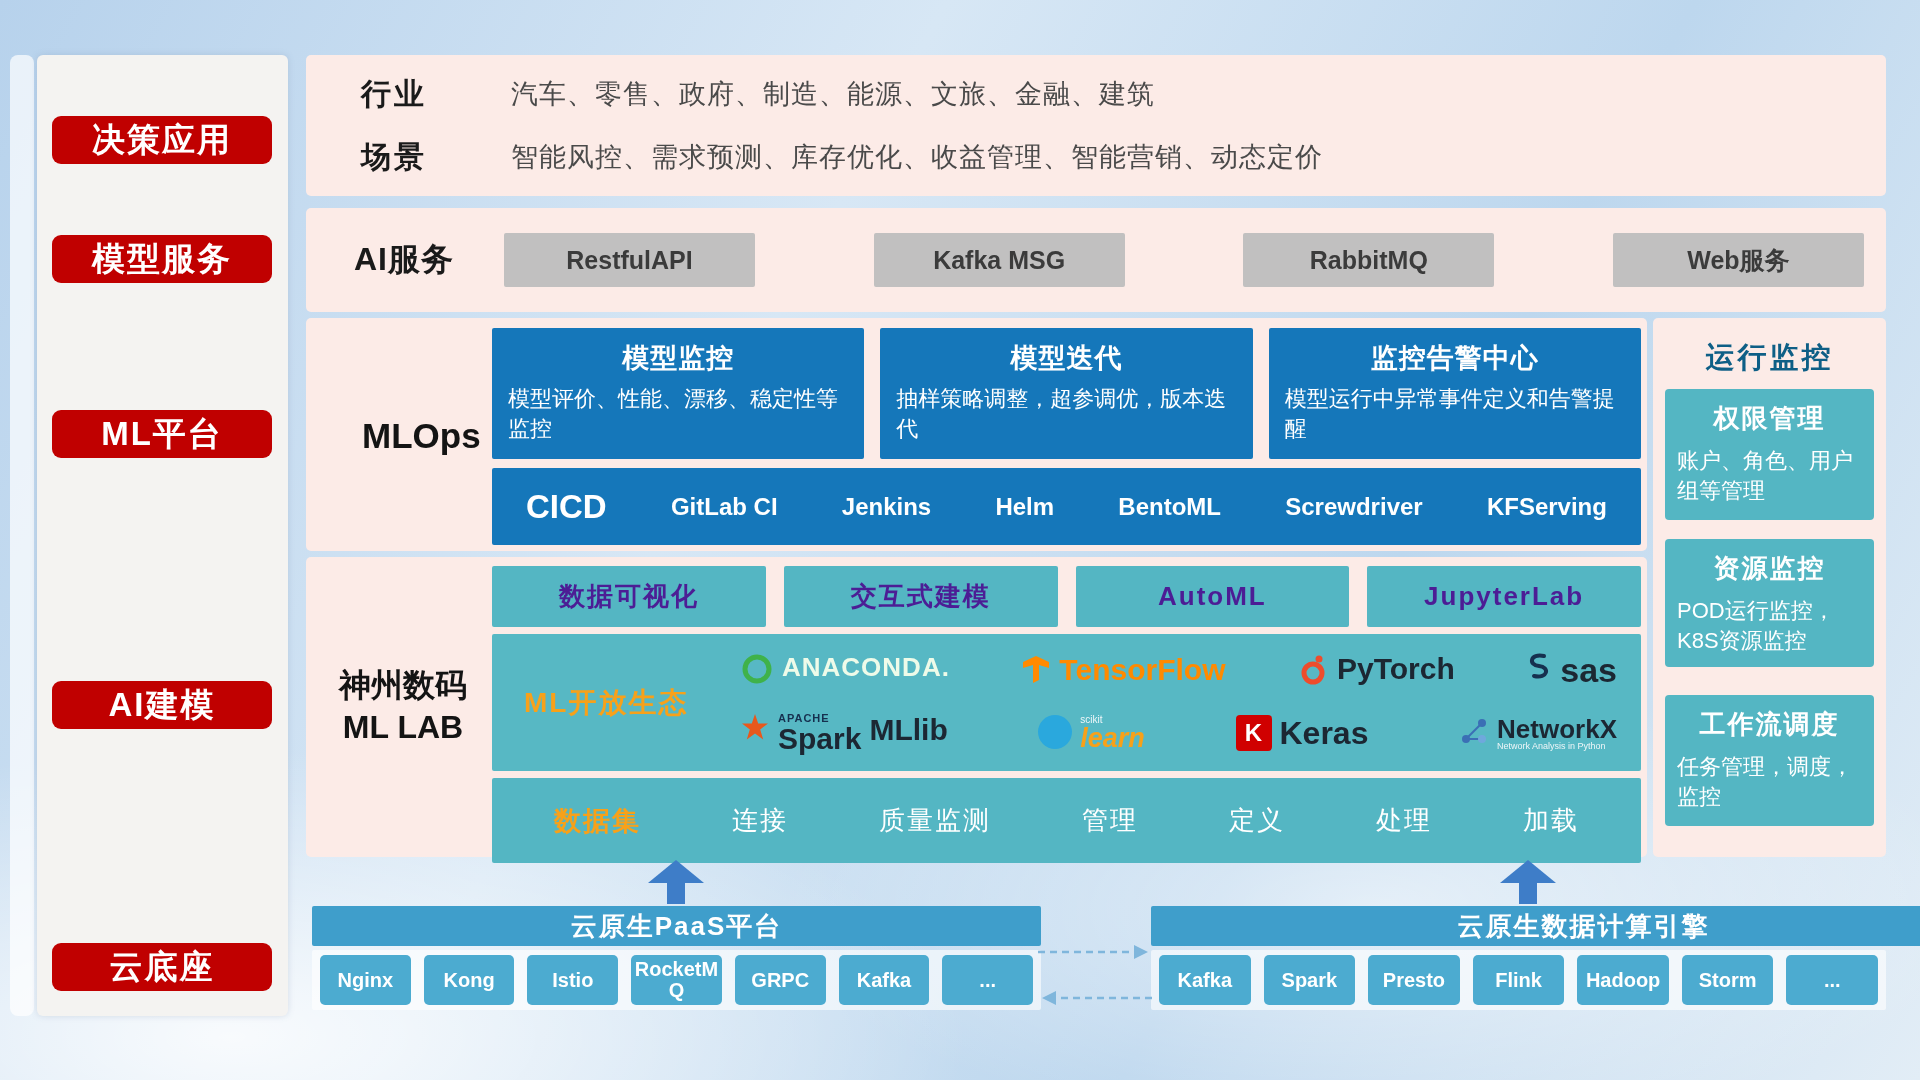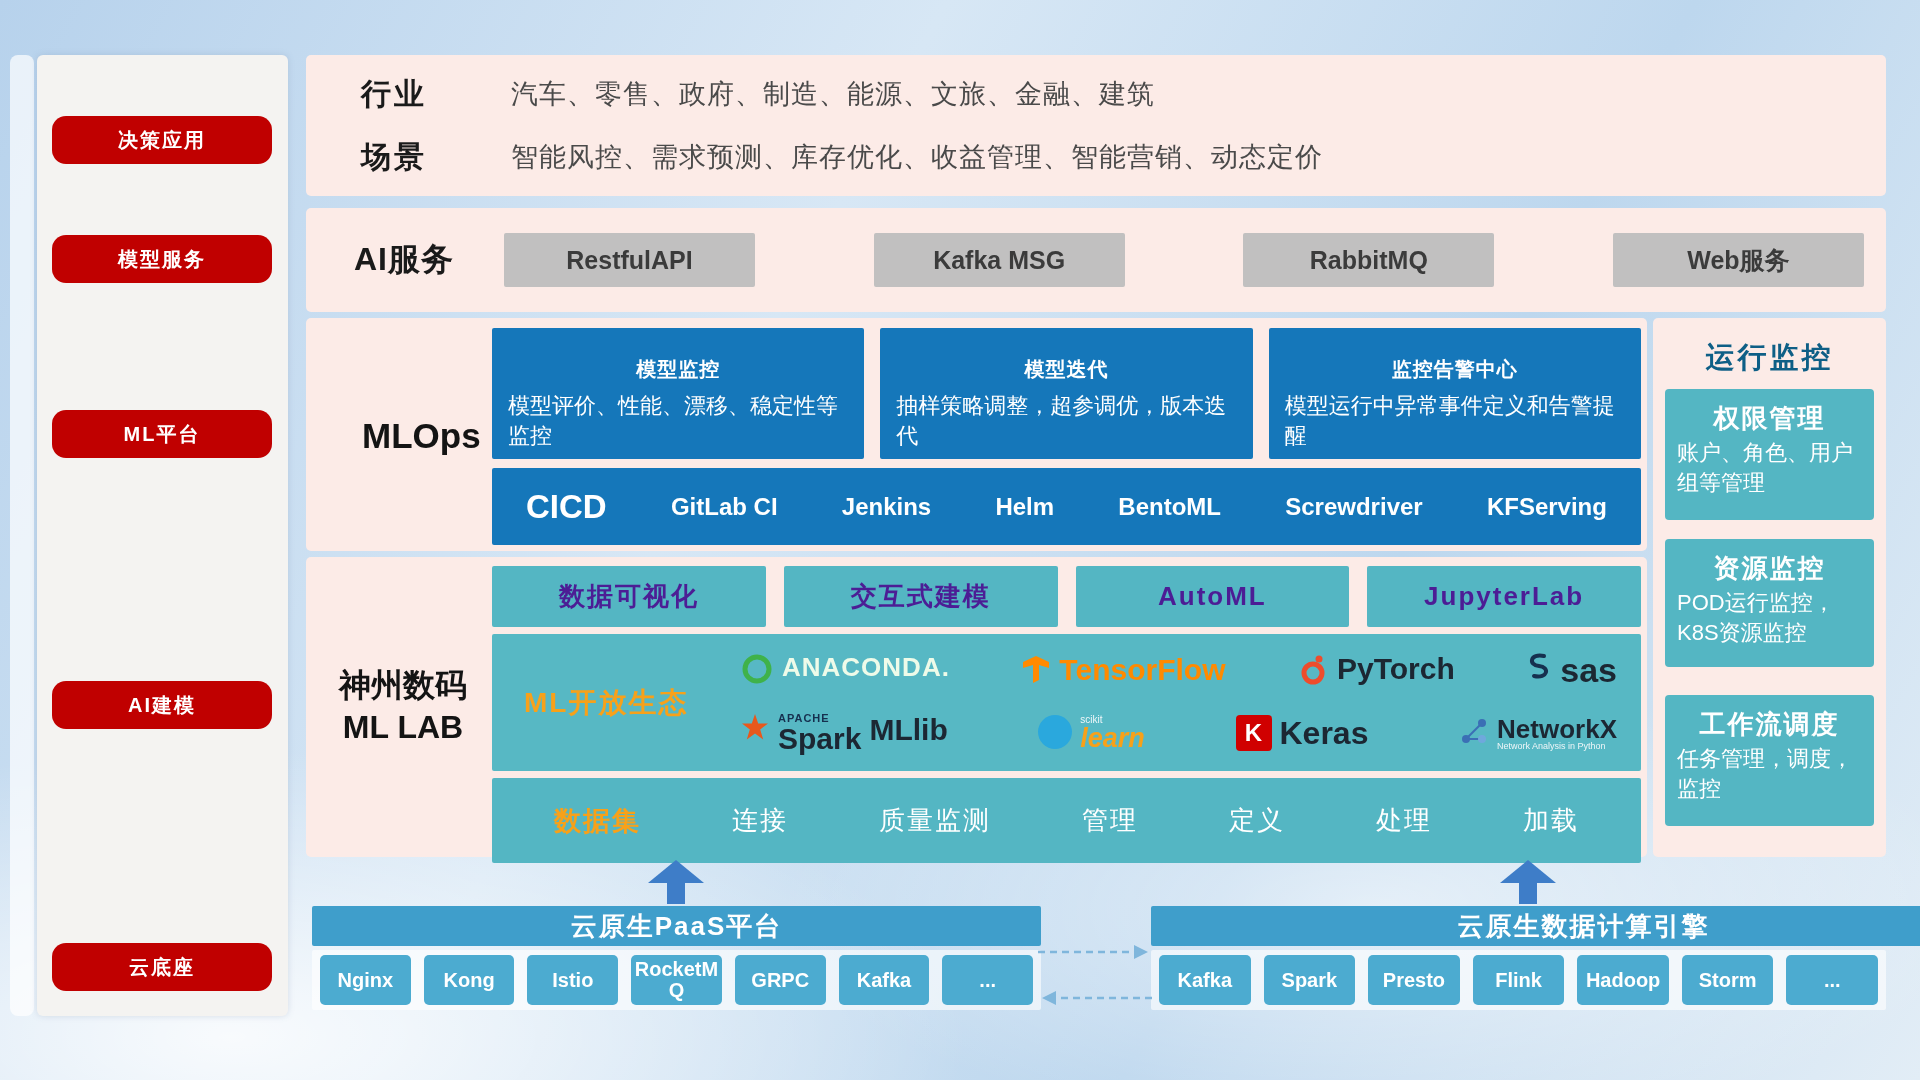--- a/index.html
+++ b/index.html
@@ -11,43 +11,43 @@
       radial-gradient(45% 30% at 72% 84%, rgba(255,255,255,.55), rgba(255,255,255,0) 70%),
       linear-gradient(118deg,#b7d2ec 0%,#d7e7f5 38%,#bdd7ee 68%,#e2edf6 100%);
     overflow:hidden;
   }
   .stage { position:relative; width:1920px; height:1080px; }
   .abs { position:absolute; }
 
   .left-strip { left:10px; top:55px; width:24px; height:961px; background:rgba(255,255,255,.7); border-radius:8px; }
 
   .sidebar { left:37px; top:55px; width:251px; height:961px; background:#f4f3f1; border-radius:6px; box-shadow:0 0 6px rgba(120,140,170,.25); }
-  .side-btn { position:absolute; left:15px; width:220px; height:48px; background:#c00000; border-radius:14px;
-              color:#fff; font-weight:bold; font-size:20px; display:flex; align-items:center; justify-content:center; letter-spacing:2px; }
+  .side-btn { position:absolute; left:15px; width:220px; height:48px; background:#c00000; border-radius:9px;
+              color:#fff; font-weight:bold; font-size:33px; display:flex; align-items:center; justify-content:center; letter-spacing:2px; }
 
   .panel-pink { background:#fcebe7; border-radius:5px; position:absolute; }
 
   
   .row1 { left:306px; top:55px; width:1580px; height:141px; display:grid; grid-template-columns:150px 1fr; align-content:center; row-gap:22px; padding:0 40px 0 55px; }
   .row-label { font-size:30px; font-weight:bold; color:#1a1a1a; letter-spacing:3px; }
   .row-list { font-size:27px; color:#4a4a4a; letter-spacing:1px; align-self:center; }
 
   
   .row2 { left:306px; top:208px; width:1580px; height:104px; display:flex; align-items:center; padding:0 22px 0 48px; }
   .row2-label { font-size:32px; font-weight:bold; color:#1a1a1a; width:150px; letter-spacing:1px; }
   .row2-btns { flex:1; display:flex; justify-content:space-between; }
   .gray-btn { width:251px; height:54px; background:#c1c0c0; border-radius:2px; color:#3b3b3b; font-size:25px; font-weight:bold;
               display:flex; align-items:center; justify-content:center; }
 
   
   .mlops { left:306px; top:318px; width:1341px; height:233px; }
   .mlops-label { position:absolute; left:56px; top:98px; font-size:35px; font-weight:bold; color:#141414; }
   .mlops-cards { position:absolute; left:186px; top:10px; width:1149px; height:131px; display:flex; gap:16px; }
   .blue-card { flex:1; background:#1577ba; border-radius:2px; color:#fff; padding:12px 16px 8px; }
-  .blue-card .t { text-align:center; font-size:20px; font-weight:bold; letter-spacing:1px;margin-top:16px; }
+  .blue-card .t { text-align:center; font-size:27px; font-weight:bold; letter-spacing:1px; }
   .blue-card .d { margin-top:8px; font-size:22px; line-height:1.35; }
   .cicd { position:absolute; left:186px; top:150px; width:1149px; height:77px; background:#1577ba; border-radius:2px;
           display:flex; align-items:center; justify-content:space-between; padding:0 34px; color:#fff; }
   .cicd .big { font-size:33px; font-weight:bold; }
   .cicd .it { font-size:24px; font-weight:600; }
 
   
   .mllab { left:306px; top:557px; width:1341px; height:300px; }
   .mllab-label { position:absolute; left:14px; top:108px; width:166px; text-align:center; font-size:32px; font-weight:bold; color:#141414; line-height:1.3; }
   .tools { position:absolute; left:186px; top:9px; width:1149px; height:61px; display:flex; gap:18px; }
@@ -70,21 +70,21 @@
   .dataset { position:absolute; left:186px; top:221px; width:1149px; height:85px; background:#54b6c3; border-radius:2px;
              display:flex; align-items:center; justify-content:space-between; padding:0 62px; }
   .dataset .lead { color:#f7a11a; font-size:27px; font-weight:bold; letter-spacing:2px; }
   .dataset .it { color:#fff; font-size:26px; letter-spacing:2px; }
 
   
   .monitor { left:1653px; top:318px; width:233px; height:539px; }
   .mon-title { position:absolute; top:20px; width:100%; text-align:center; font-size:29px; font-weight:bold; color:#0e5f86; letter-spacing:3px; }
   .mon-card { position:absolute; left:12px; width:209px; background:#54b6c3; border-radius:4px; color:#fff; padding:12px 12px; }
   .mon-card .t { text-align:center; font-size:26px; font-weight:bold; letter-spacing:2px; }
-  .mon-card .d { margin-top:2px; font-size:22px; line-height:1.35; }
+  .mon-card .d { margin-top:10px; font-size:22px; line-height:1.35; }
 
   
   .bar-header { position:absolute; height:40px; background:#3f9ecb; border-radius:2px; color:#fff; font-size:26px; font-weight:bold;
                 display:flex; align-items:center; justify-content:center; letter-spacing:2px; }
   .chip-row { position:absolute; height:60px; background:rgba(255,255,255,.6); display:flex; gap:13px; padding:5px 8px; border-radius:2px; }
   .chip { flex:1; background:#4cabd0; border-radius:5px; color:#fff; font-size:20px; font-weight:bold;
           display:flex; align-items:center; justify-content:center; text-align:center; line-height:1.05; word-break:break-all; padding:2px; }
 
   .up-arrow { position:absolute; width:56px; }
   .up-arrow .head { width:0; height:0; border-left:28px solid transparent; border-right:28px solid transparent; border-bottom:23px solid #3e7dc8; }

